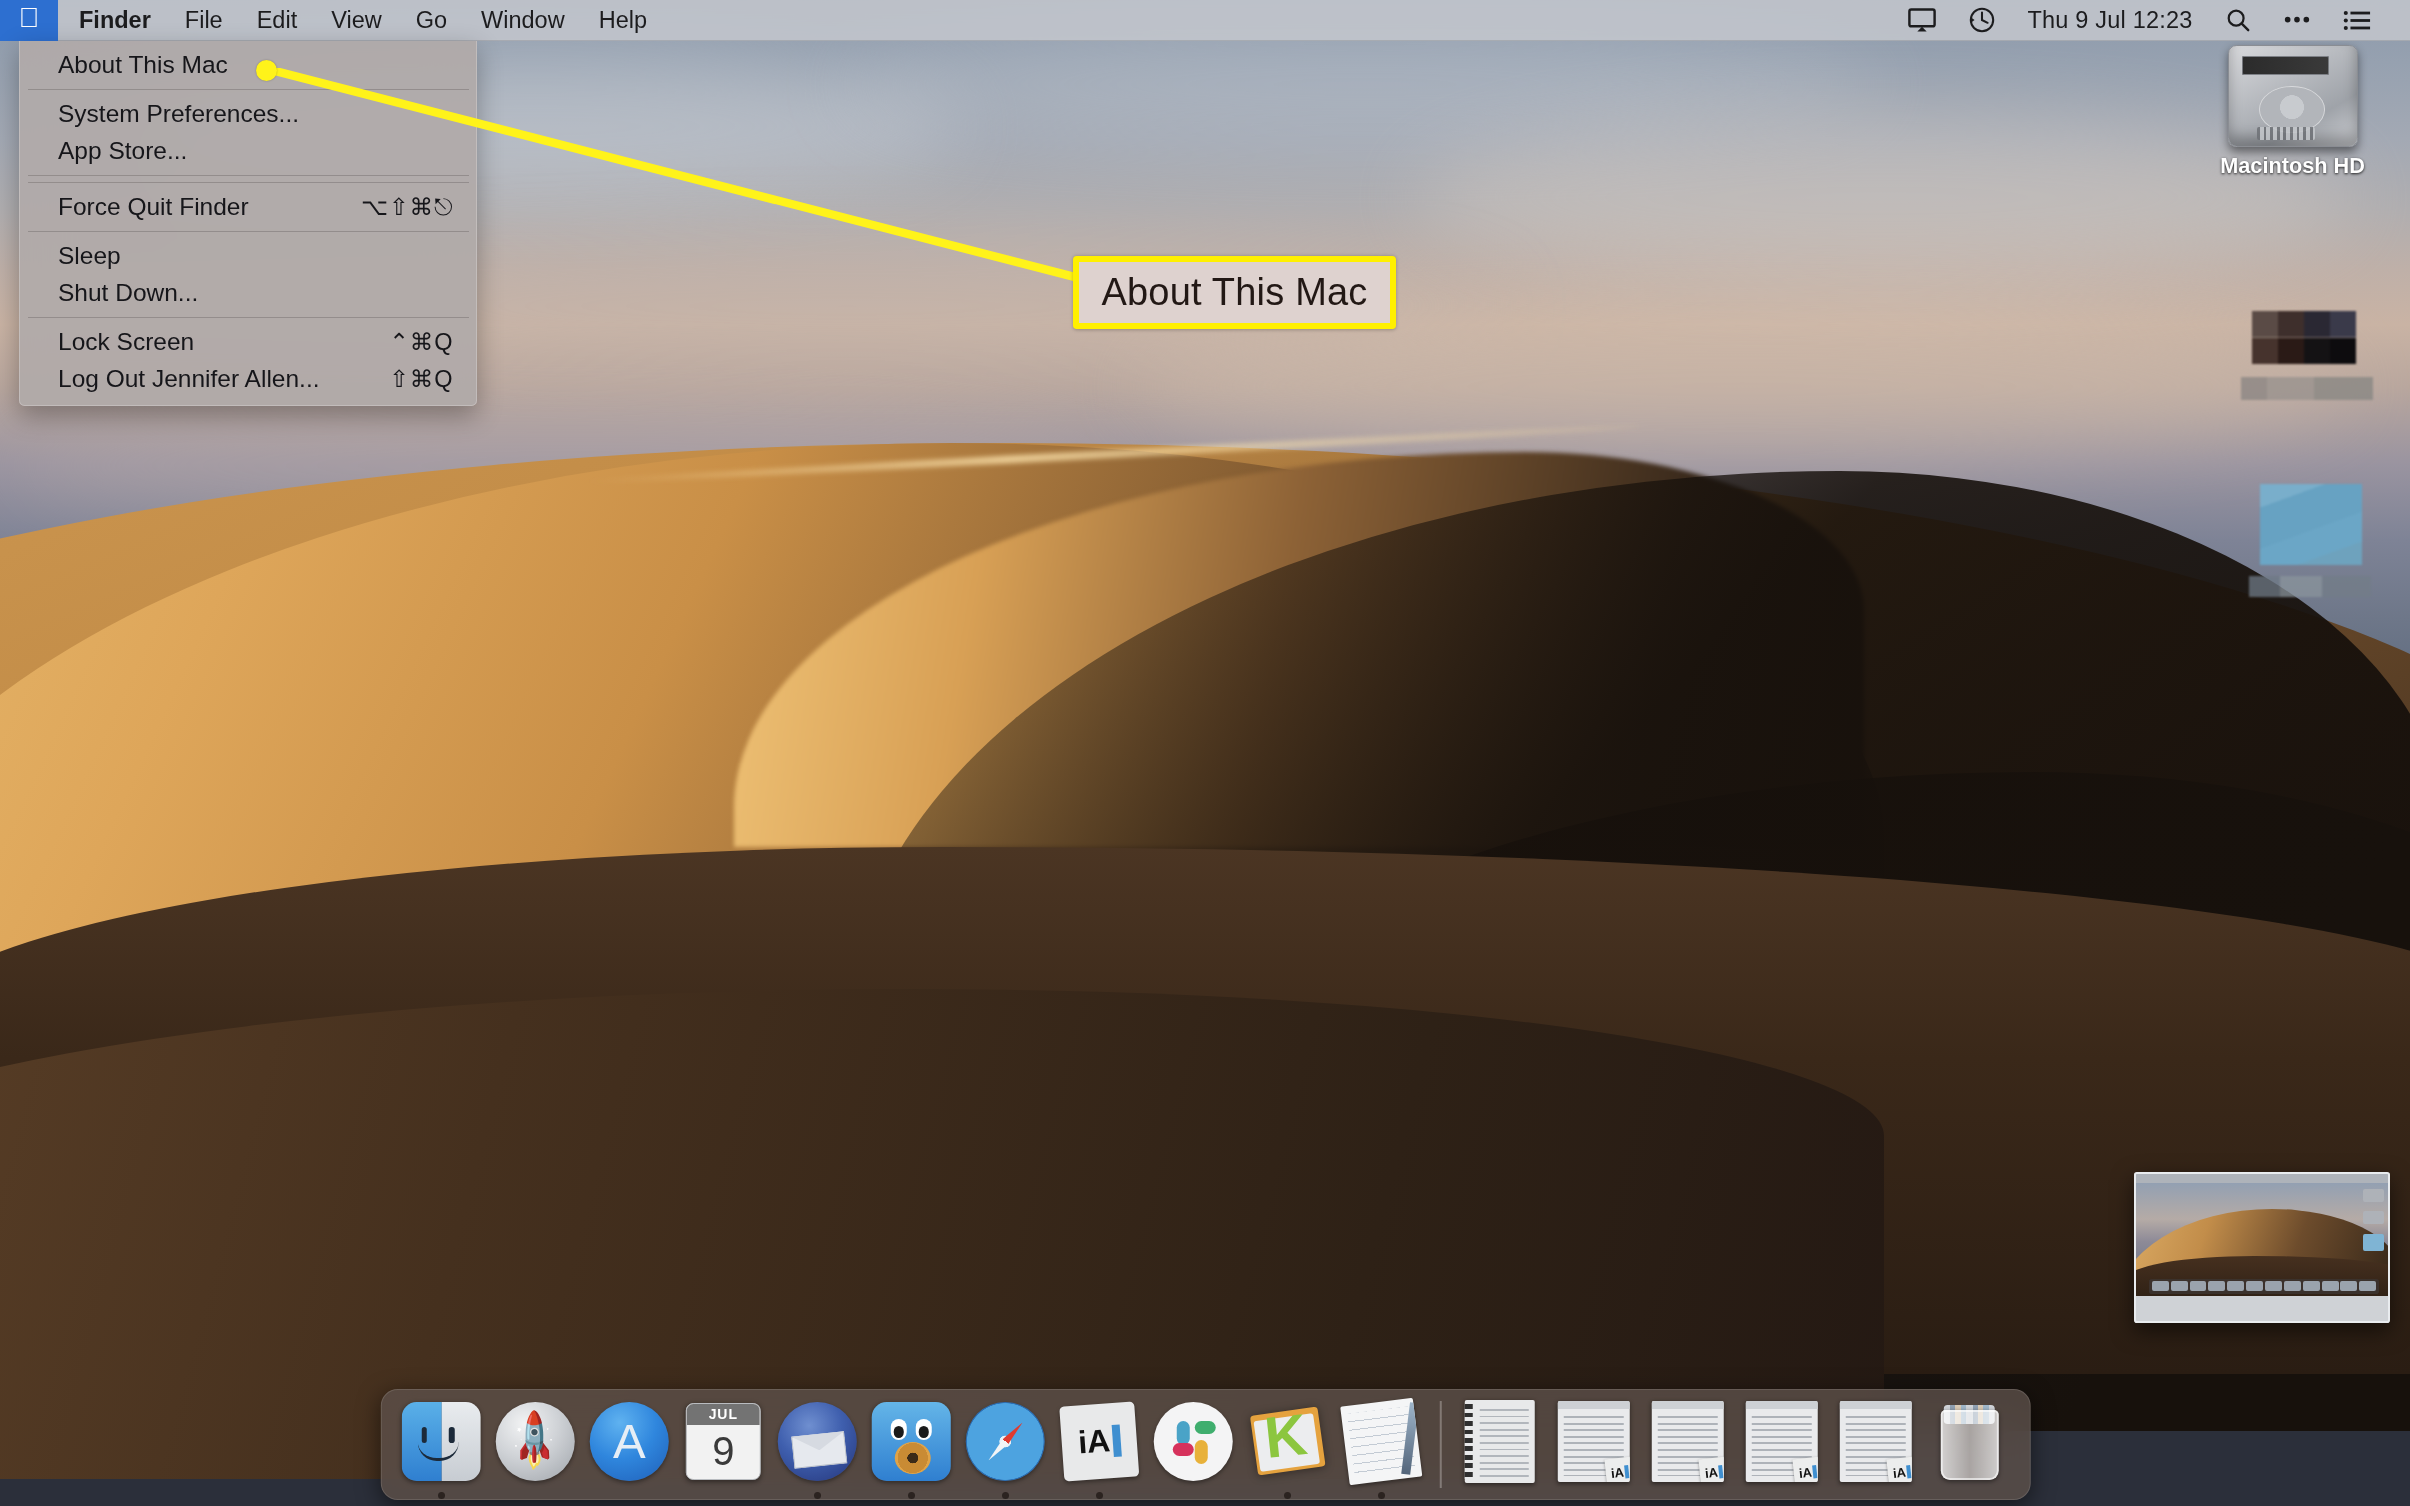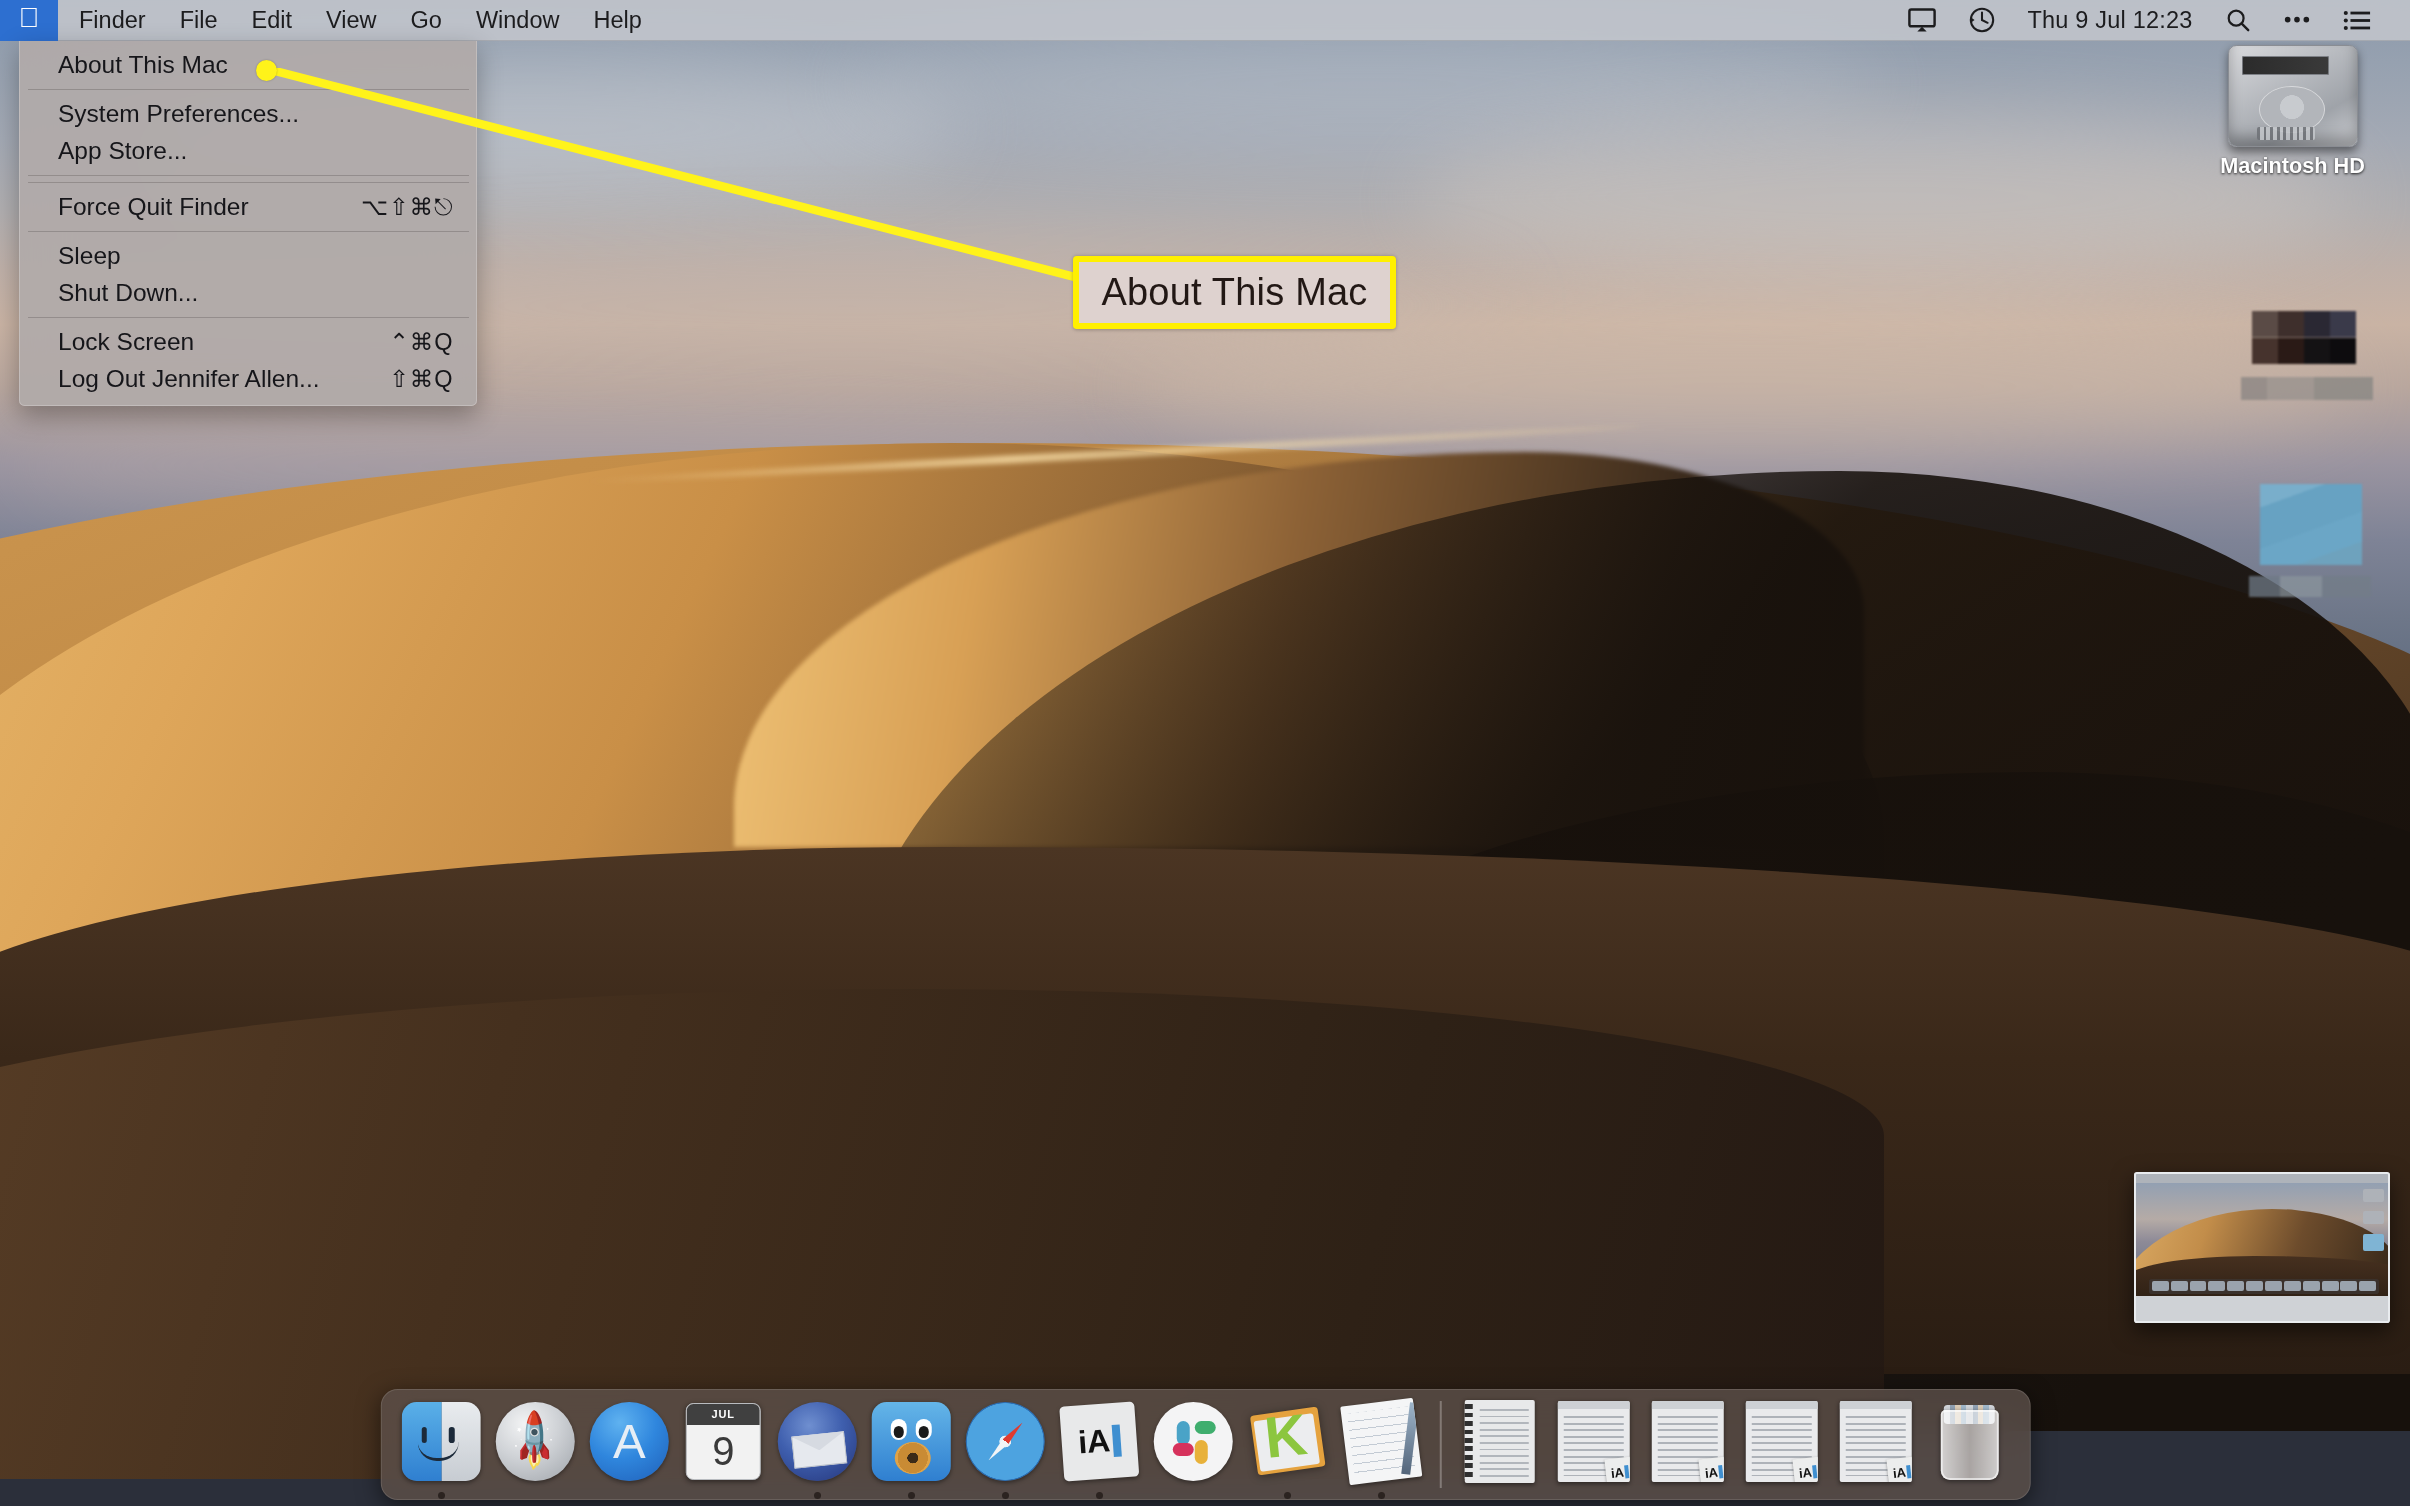--- a/index.html
+++ b/index.html
@@ -98,21 +98,21 @@
     font-size:23.5px; color:#1c1c1e;
     z-index:50;
     border-bottom:0.9px solid rgba(0,0,0,.12);
   }
   .mb-apple{
     width:58px; height:41px; background:#2d6fd0;
     display:flex; align-items:center; justify-content:center;
   }
   .apple-glyph{ font-size:28px; color:#fff; line-height:1; margin-top:-3.8px; }
   .mb-item{ padding:0 17px; height:41px; display:flex; align-items:center; white-space:nowrap;}
-  .mb-item.bold{ font-weight:normal; padding-left:21px; }
+  .mb-item.bold{ font-weight:bold; padding-left:21px; }
   .mb-right{ margin-left:auto; display:flex; align-items:center; padding-right:24.5px; gap:0;}
   .mb-right .mb-item{ padding:0 16px; }
   .mb-clock{ font-size:23.5px; letter-spacing:0.2px; }
 
   
   #apple-menu{
     position:absolute; left:19px; top:41px; width:458px;
     background:rgba(176,170,169,.93);
     backdrop-filter:blur(24.5px);
     border:0.9px solid rgba(255,255,255,.22);
@@ -305,21 +305,21 @@
     background:radial-gradient(circle at 38% 26%, #5fb2f0 0%, #2f86dd 48%, #1f5fb8 100%);
     box-shadow:0 1.9px 4.7px rgba(0,0,0,.4);
     display:flex;align-items:center;justify-content:center;
     color:#e7eef5; font-size:49px; font-weight:300; line-height:1;
   }
   .ic-cal{
     width:75px;height:77px;border-radius:7.5px;overflow:hidden;background:#f2f2f2;
     box-shadow:0 1.9px 5.6px rgba(0,0,0,.45); border:0.9px solid #b9bcc0;
     display:flex;flex-direction:column;
   }
-  .cal-top{height:21px;background:#404040;color:#fff;font-size:11px;display:flex;align-items:center;justify-content:center;letter-spacing:0.9px;font-weight:bold;}
+  .cal-top{height:21px;background:#737373;color:#fff;font-size:14px;display:flex;align-items:center;justify-content:center;letter-spacing:0.9px;font-weight:bold;}
   .cal-num{flex:1;display:flex;align-items:center;justify-content:center;font-size:40px;color:#3a3a3a;}
   .ic-thunderbird{
     width:79px;height:79px;border-radius:50%;
     background:radial-gradient(circle at 40% 30%, #6f8fd0 0%, #3f5fae 45%, #24357a 100%);
     box-shadow:0 1.9px 4.7px rgba(0,0,0,.4); position:relative; overflow:hidden;
   }
   .tb-env{
     position:absolute;left:15px;top:32px;width:53px;height:32px;
     background:#e6e9ee; transform:rotate(-6deg);
     box-shadow:inset 0 0 0 0.9px #b6bcc6;

